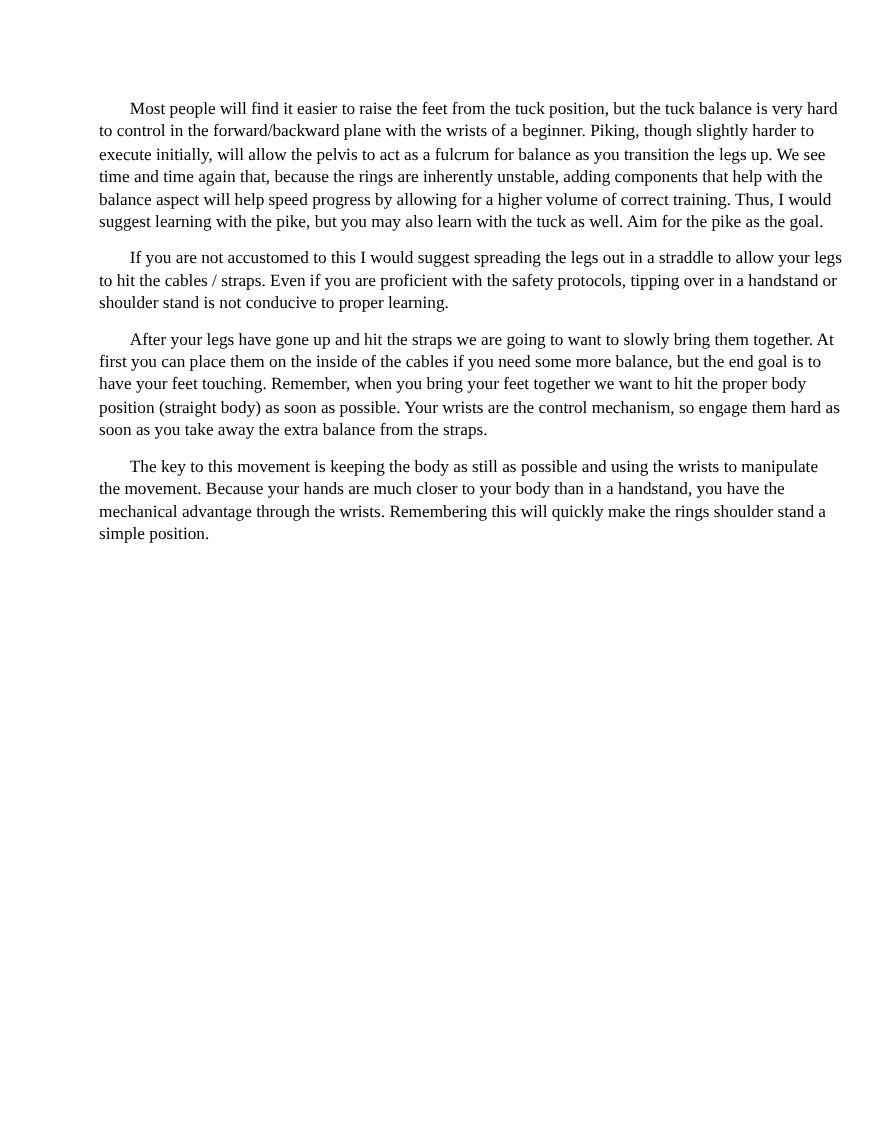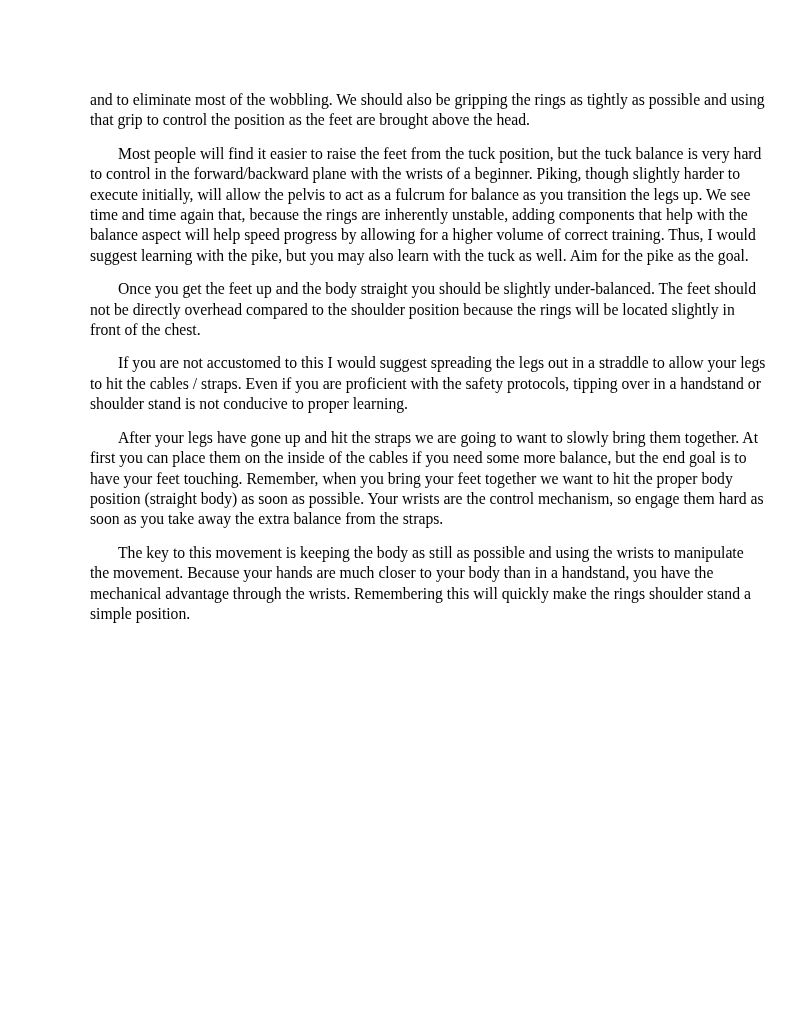--- a/index.html
+++ b/index.html
@@ -29,19 +29,17 @@
     text-indent: 28px;
   }
   .para.no-indent {
     text-indent: 0;
   }
 </style>
 </head>
 <body>
 
 <div class="page">
-  <p class="para no-indent">and to eliminate most of the wobbling. We should also be gripping the rings as tightly as possible and using that grip to control the position as the feet are brought above the head.</p>
   <p class="para">Most people will find it easier to raise the feet from the tuck position, but the tuck balance is very hard to control in the forward/backward plane with the wrists of a beginner. Piking, though slightly harder to execute initially, will allow the pelvis to act as a fulcrum for balance as you transition the legs up. We see time and time again that, because the rings are inherently unstable, adding components that help with the balance aspect will help speed progress by allowing for a higher volume of correct training. Thus, I would suggest learning with the pike, but you may also learn with the tuck as well. Aim for the pike as the goal.</p>
-  <p class="para">Once you get the feet up and the body straight you should be slightly under-balanced. The feet should not be directly overhead compared to the shoulder position because the rings will be located slightly in front of the chest.</p>
   <p class="para">If you are not accustomed to this I would suggest spreading the legs out in a straddle to allow your legs to hit the cables / straps. Even if you are proficient with the safety protocols, tipping over in a handstand or shoulder stand is not conducive to proper learning.</p>
   <p class="para">After your legs have gone up and hit the straps we are going to want to slowly bring them together. At first you can place them on the inside of the cables if you need some more balance, but the end goal is to have your feet touching. Remember, when you bring your feet together we want to hit the proper body position (straight body) as soon as possible. Your wrists are the control mechanism, so engage them hard as soon as you take away the extra balance from the straps.</p>
   <p class="para">The key to this movement is keeping the body as still as possible and using the wrists to manipulate the movement. Because your hands are much closer to your body than in a handstand, you have the mechanical advantage through the wrists. Remembering this will quickly make the rings shoulder stand a simple position.</p>
 </div>
 
 </body></html>

